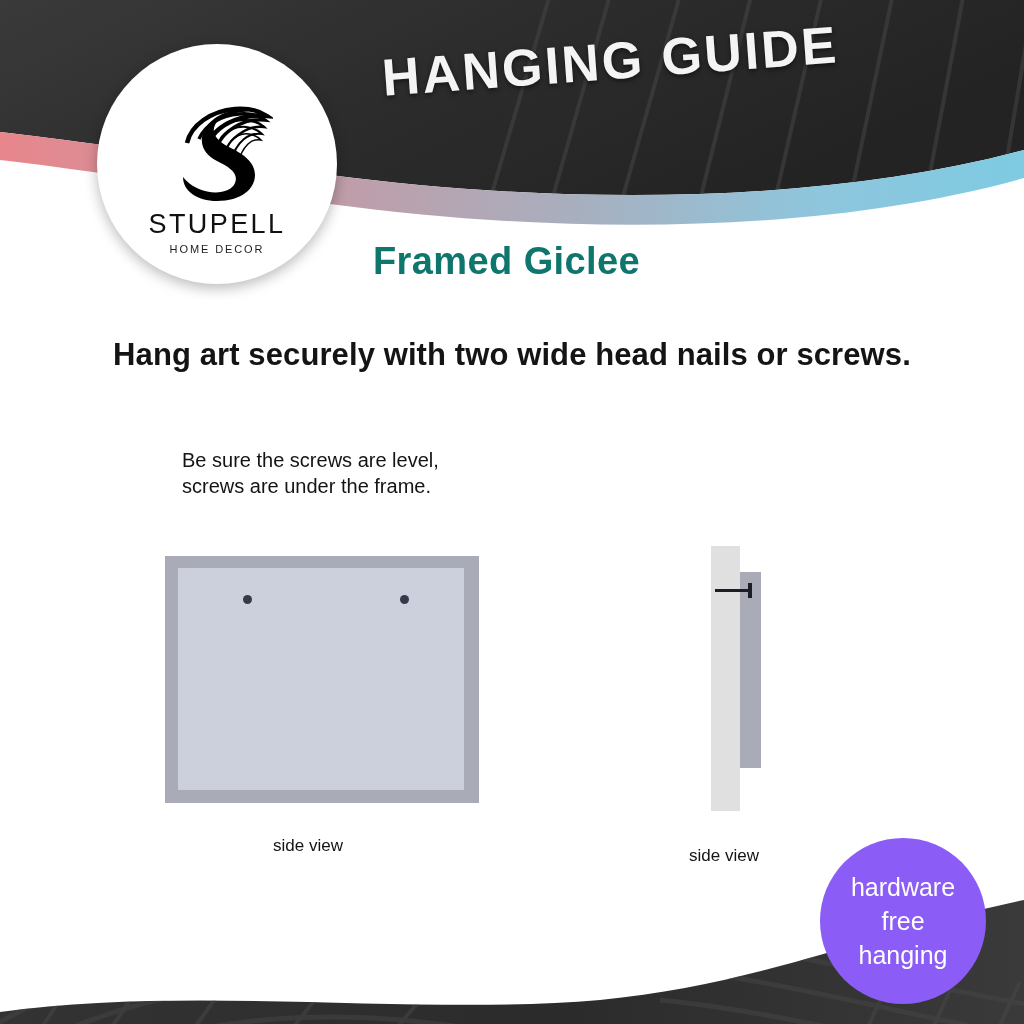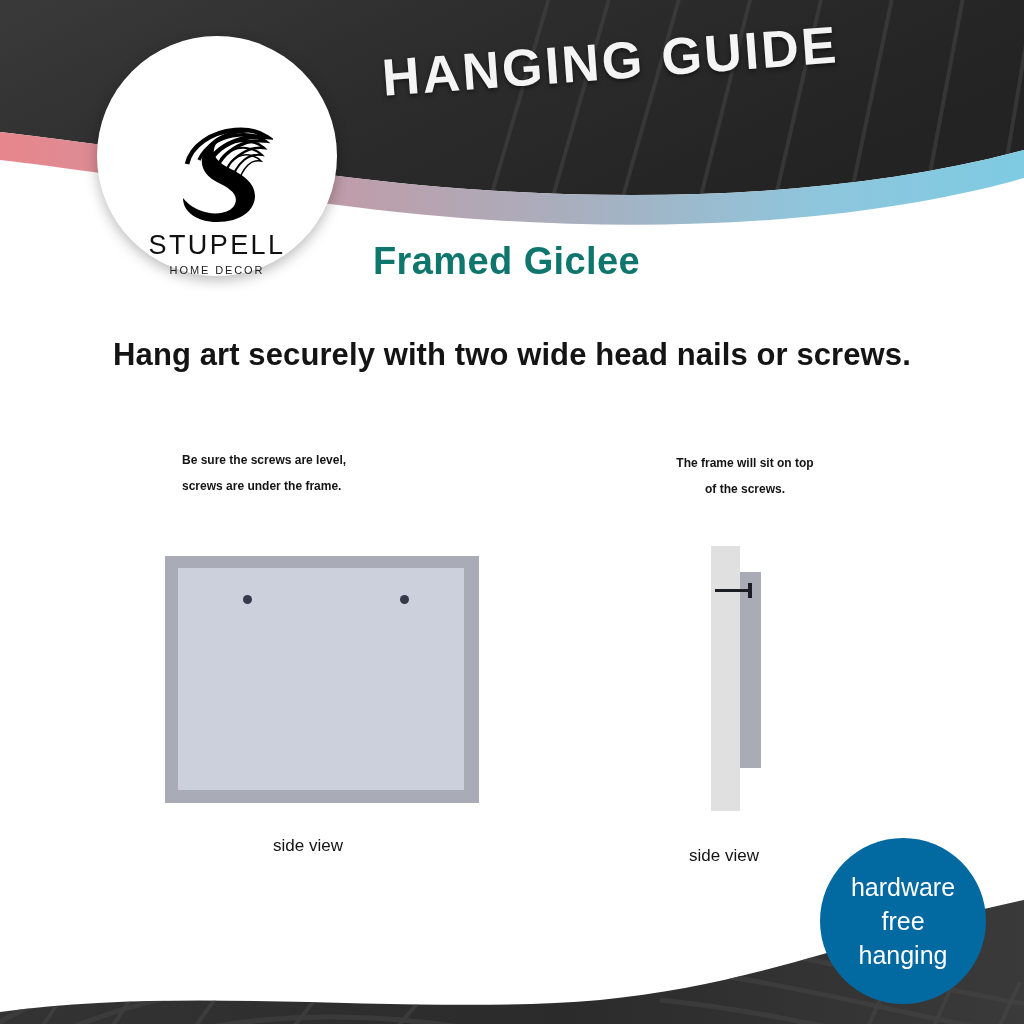--- a/index.html
+++ b/index.html
@@ -22,30 +22,30 @@
     inset: 0;
     width: 1024px;
     height: 1024px;
     pointer-events: none;
   }
 
   
   .logo-circle {
     position: absolute;
     left: 97px;
-    top: 36px;
+    top: 44px;
     width: 240px;
     height: 240px;
     border-radius: 50%;
     background: #ffffff;
     box-shadow: 0 4px 14px rgba(0,0,0,0.28);
     display: flex;
     flex-direction: column;
     align-items: center;
-    justify-content: flex-end;
+    justify-content: center;
     z-index: 6;
   }
   .logo-mark {
     margin-top: 26px;
     width: 112px;
     height: 104px;
   }
   .logo-word {
     margin-top: 6px;
     font-size: 27px;
@@ -100,24 +100,24 @@
     font-size: 31px;
     font-weight: 600;
     color: #141414;
     letter-spacing: 0.1px;
     z-index: 5;
   }
 
   
   .caption {
     position: absolute;
-    font-size: 12px;
+    font-size: 20px;
     line-height: 26px;
     color: #141414;
-    font-weight: 700;
+    font-weight: 400;
     z-index: 5;
   }
   .caption-left {
     left: 182px;
     top: 447px;
     width: 300px;
     text-align: left;
   }
   .caption-right {
     left: 600px;
@@ -205,21 +205,21 @@
   }
 
   
   .badge {
     position: absolute;
     left: 820px;
     top: 838px;
     width: 166px;
     height: 166px;
     border-radius: 50%;
-    background: #0369a1;
+    background: #8b5cf6;
     display: flex;
     flex-direction: column;
     align-items: center;
     justify-content: center;
     z-index: 7;
     color: #ffffff;
     font-size: 25px;
     line-height: 34px;
     font-weight: 400;
     text-align: center;
@@ -332,24 +332,20 @@
 
   <div class="product-title">Framed Giclee</div>
 
   <div class="main-instruction">Hang art securely with two wide head nails or screws.</div>
 
   <div class="caption caption-left">
     <div>Be sure the screws are level,</div>
     <div>screws are under the frame.</div>
   </div>
 
-  <div class="caption caption-right">
-    <div>The frame will sit on top</div>
-    <div>of the screws.</div>
-  </div>
 
   <div class="front-view">
     <div class="front-view-inner">
       <div class="screw-dot left"></div>
       <div class="screw-dot right"></div>
     </div>
   </div>
   <div class="view-label label-front">side view</div>
 
   <div class="side-wall"></div>

